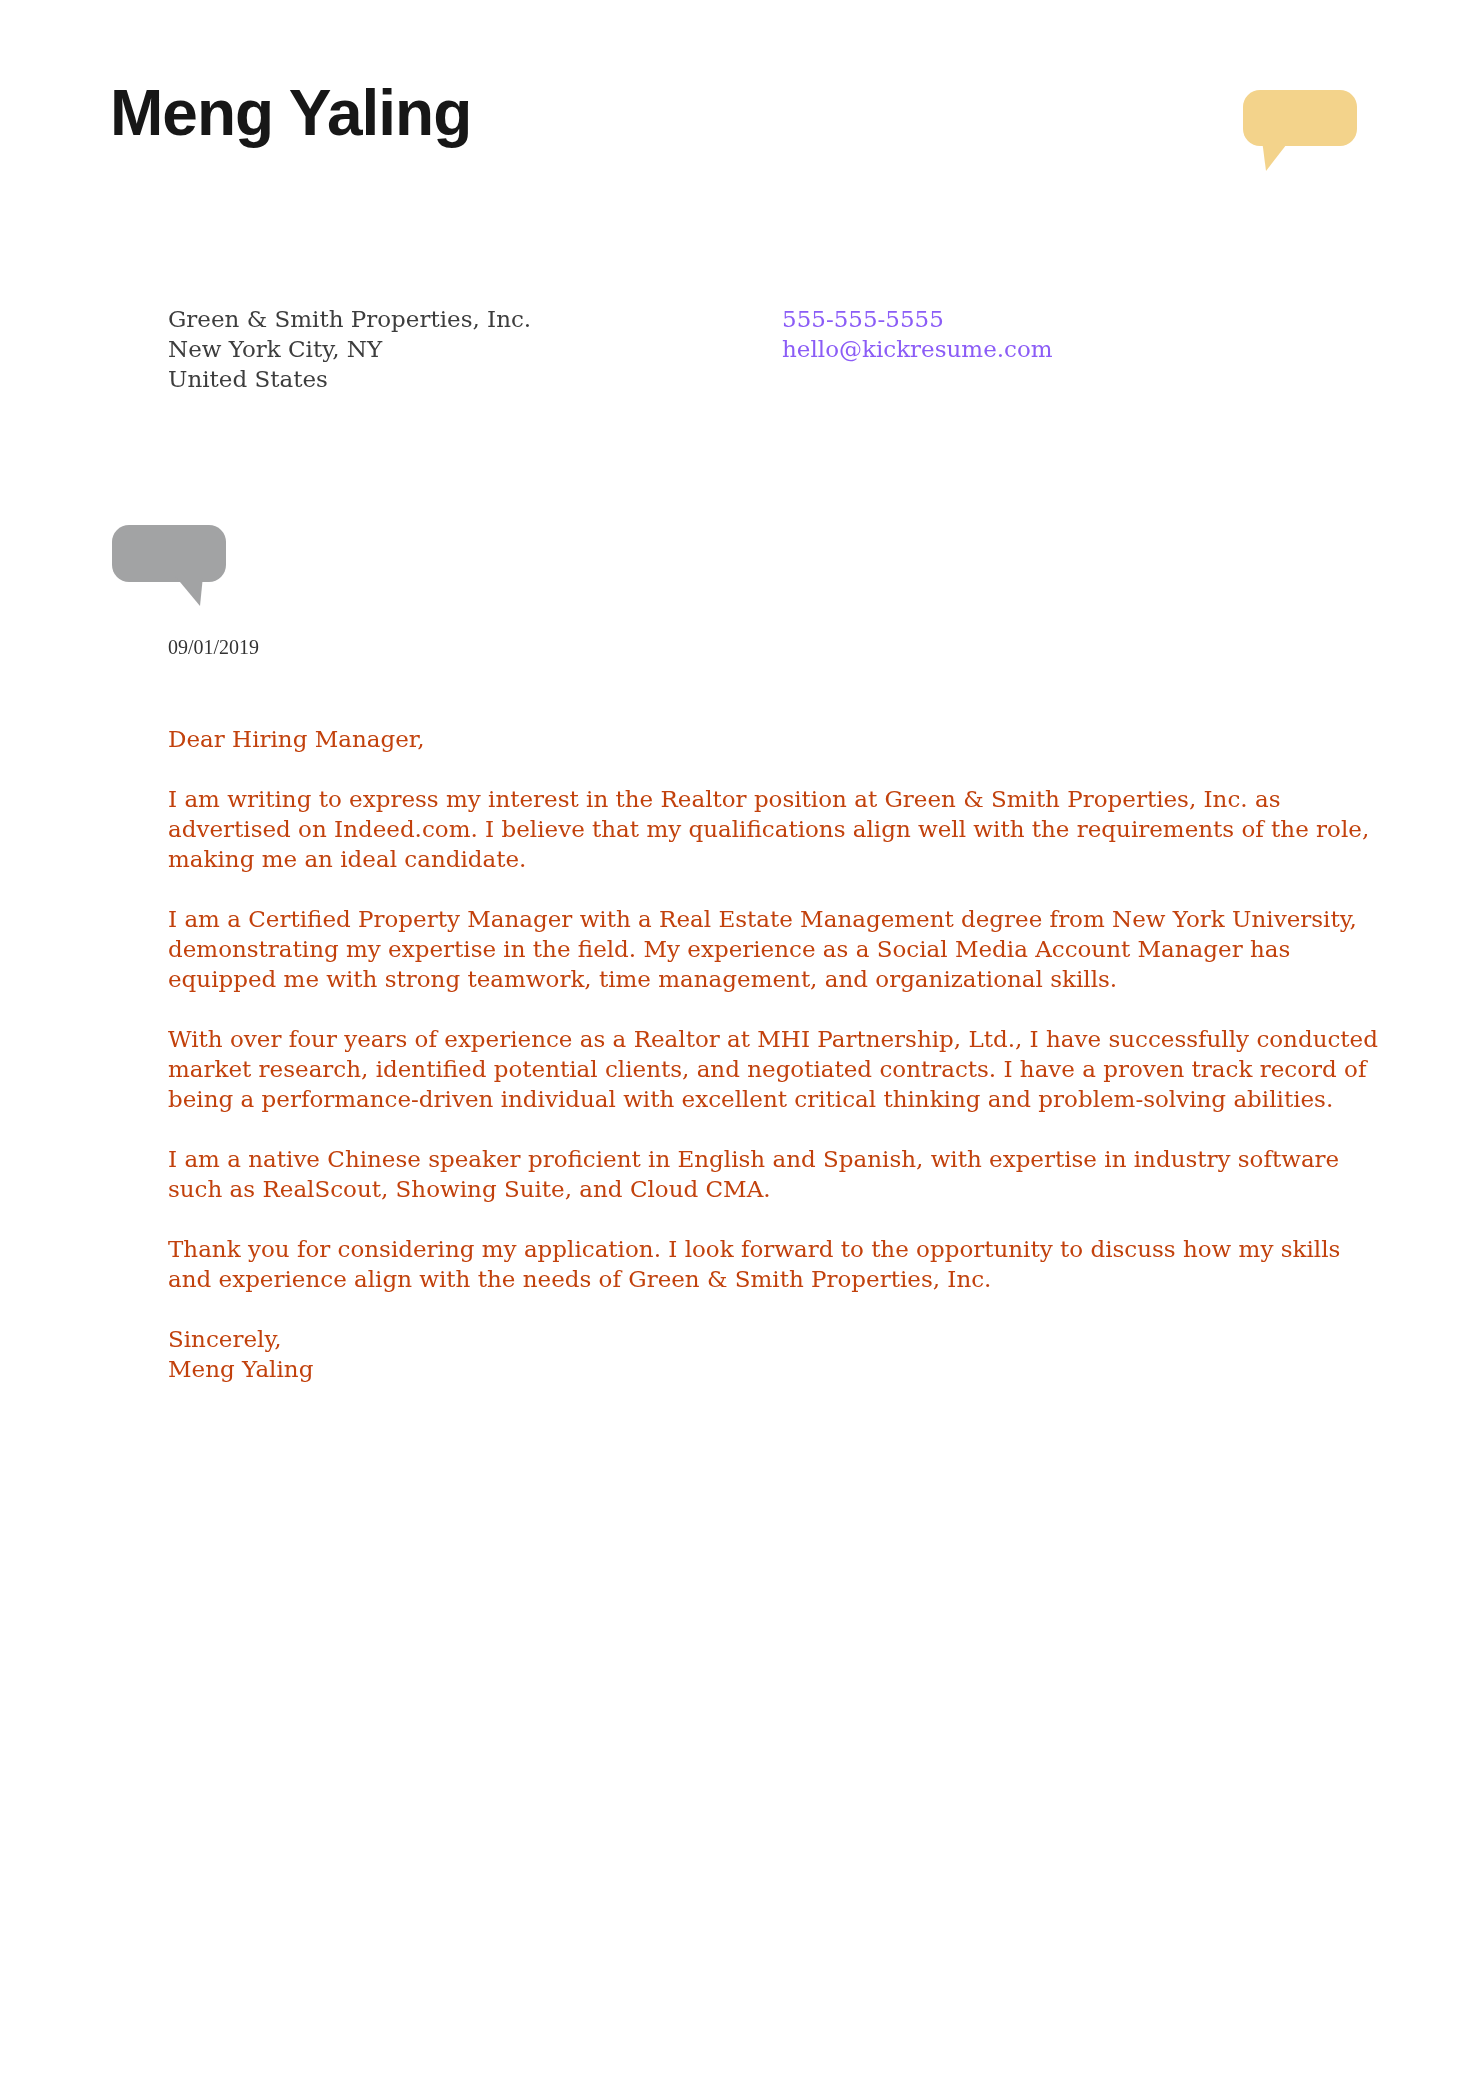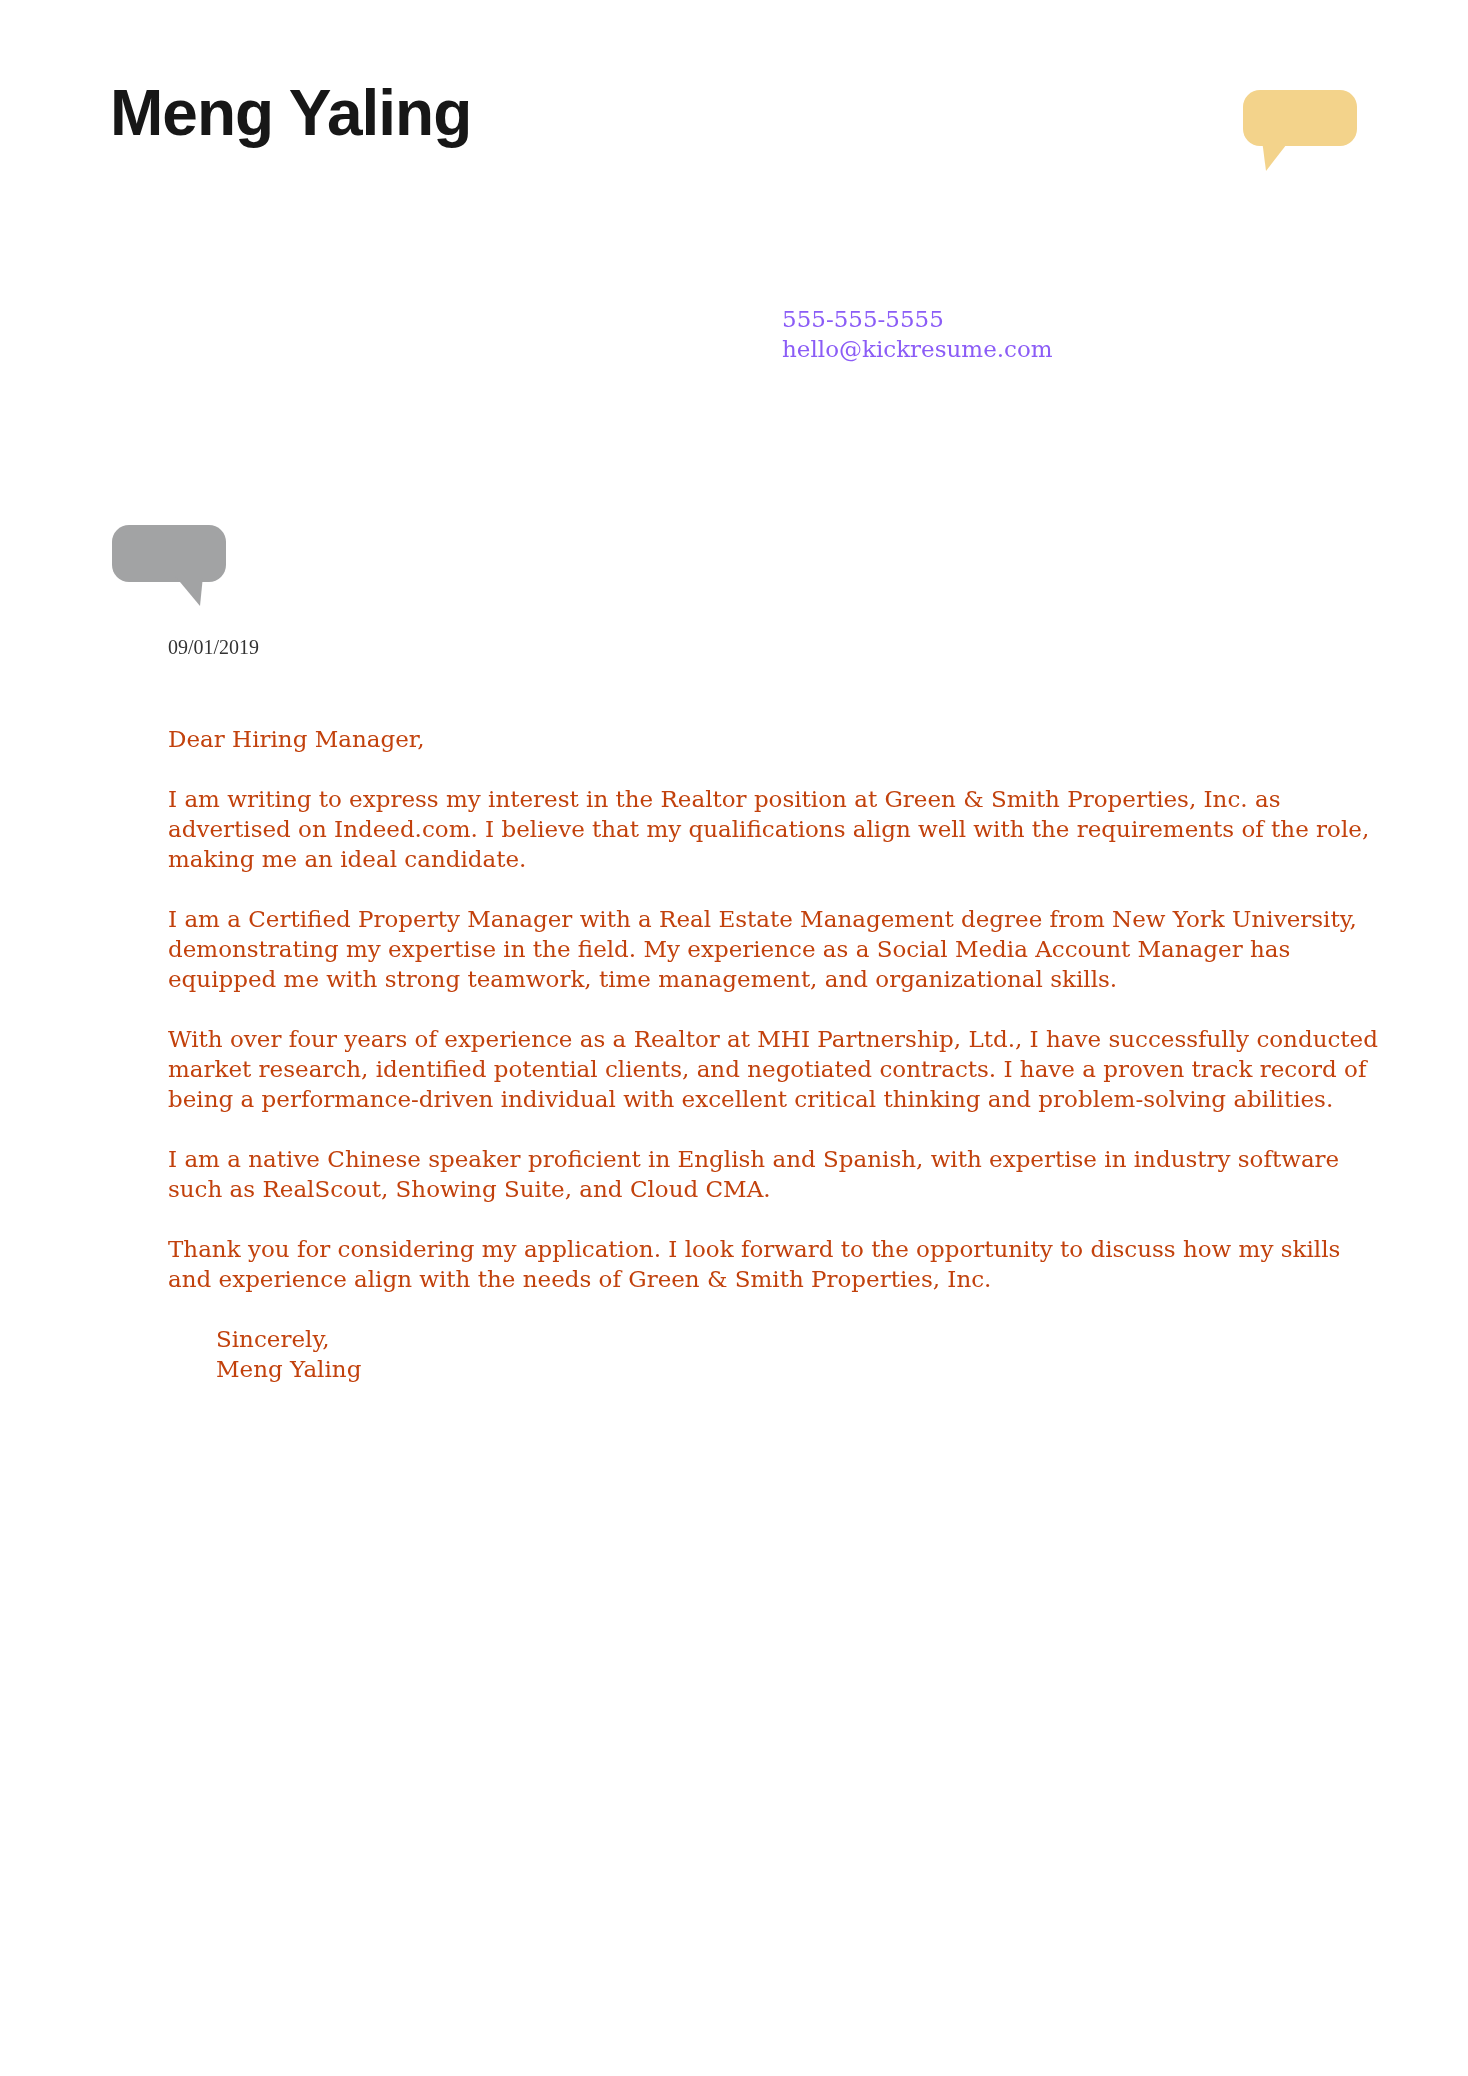--- a/index.html
+++ b/index.html
@@ -77,35 +77,39 @@
     width: 1220px;
     font-size: 23px;
     line-height: 30px;
     color: #c2410c;
   }
   .letter-body p {
     margin: 0 0 30px 0;
   }
   .letter-body p:last-child {
     margin-bottom: 0;
-    margin-left: 48px;
   }
 </style>
 </head>
 <body>
 
 <div class="page">
 
   <h1 class="page-title">Meng Yaling</h1>
 
   <svg class="bubble-yellow" width="114" height="84" viewBox="0 0 114 84">
     <rect x="0" y="0" width="114" height="56" rx="17" fill="#f3d38b"></rect>
     <path d="M19 50 L47 50 L23 81 Z" fill="#f3d38b"></path>
   </svg>
 
+  <div class="recipient-block">
+    <div>Green &amp; Smith Properties, Inc.</div>
+    <div>New York City, NY</div>
+    <div>United States</div>
+  </div>
 
   <div class="contact-block">
     <div>555-555-5555</div>
     <div>hello@kickresume.com</div>
   </div>
 
   <svg class="bubble-gray" width="114" height="84" viewBox="0 0 114 84">
     <rect x="0" y="0" width="114" height="57" rx="17" fill="#a2a3a4"></rect>
     <path d="M63 51 L91 51 L88 81 Z" fill="#a2a3a4"></path>
   </svg>

